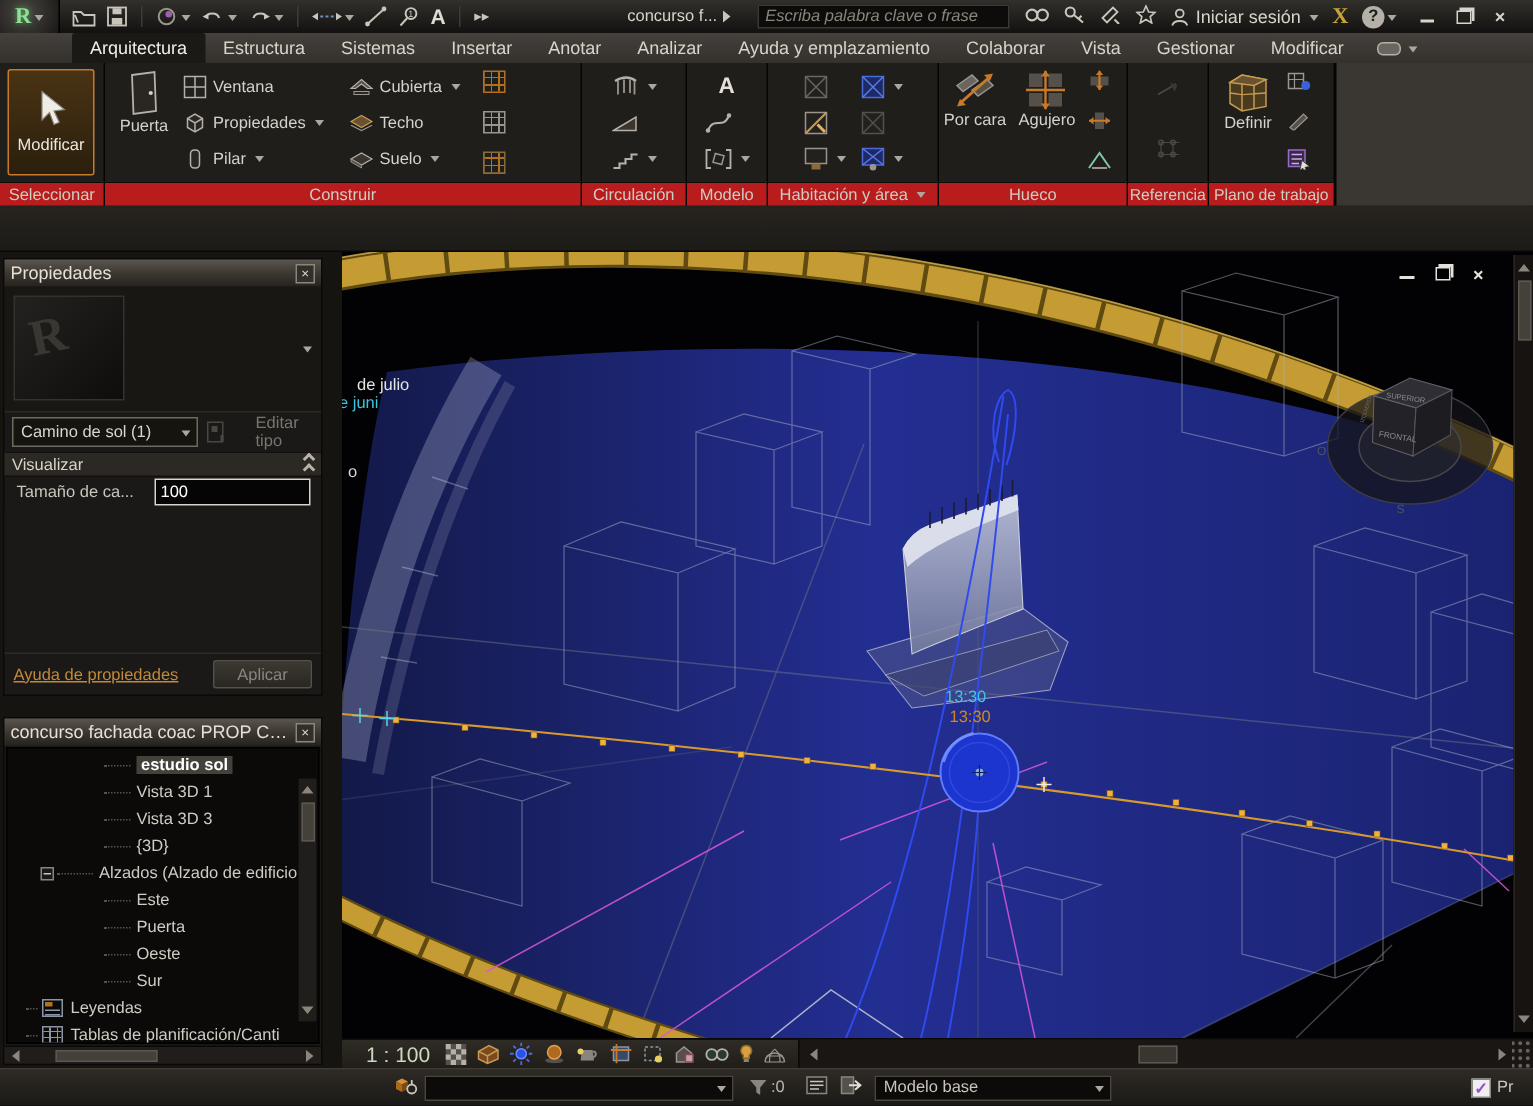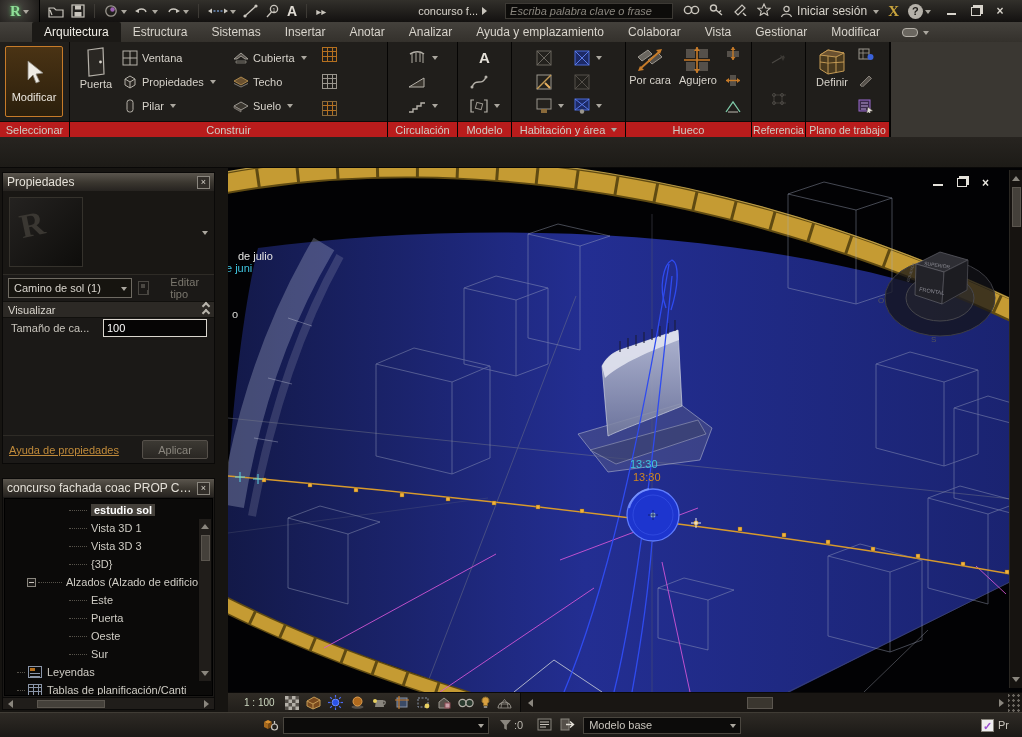--- a/index.html
+++ b/index.html
@@ -21,21 +21,21 @@
   .tb-icons{display:flex;align-items:center;gap:9px;margin-left:10px;color:#c9c5bd}
   .signin{font-size:12px;color:#d8d4cc;display:flex;align-items:center;gap:4px}
   .xlogo{font-family:"Liberation Serif",serif;font-weight:bold;font-size:15px;color:#c9a43c}
   .helpbtn{width:15px;height:15px;border-radius:50%;background:#b5b1a9;color:#1d1b18;font-weight:bold;font-size:11px;display:flex;align-items:center;justify-content:center}
   .winbtns{display:flex;align-items:center;gap:10px;margin-left:14px;padding-right:8px;color:#d8d4cc}
   .wb{width:14px;height:12px;display:flex;align-items:center;justify-content:center;font-size:12px;line-height:1}
   .wb.min::after{content:"";width:9px;height:2px;background:#d8d4cc;margin-top:6px}
   .wb.rest::after{content:"";width:8px;height:7px;border:1px solid #d8d4cc;box-shadow:2px -2px 0 -0px #d8d4cc}
 
   
-  .tabrow{position:absolute;top:22px;left:0;right:0;height:20px;background:linear-gradient(#44413c,#34312c);display:flex;align-items:stretch;padding-left:32px;z-index:25}
+  .tabrow{position:absolute;top:22px;left:0;right:0;height:20px;background:linear-gradient(#44413c,#34312c);display:flex;align-items:stretch;padding-left:48px;z-index:25}
   .tab{padding:3px 12px 2px;font-size:12px;color:#d8d4cc;white-space:nowrap}
   .tab.active{background:#1b1916;color:#f2efe8;border-radius:2px 2px 0 0}
   .tab-collapse{display:flex;align-items:center;gap:3px;margin-left:10px}
   .pill{width:16px;height:9px;border:1px solid #b5b1a9;border-radius:4px;background:#6a665f}
 
   
   .ribbon{position:absolute;top:42px;left:0;right:0;height:95px;background:#201e1b;display:flex;z-index:24}
   .panel{display:flex;flex-direction:column;border-right:1px solid #060504;background:#201e1b}
   .pcontent{flex:1;display:flex;align-items:stretch;padding:2px 3px;gap:3px}
   .plabel{height:16px;font-size:11px;color:#cfccc4;background:#b91c1c;border-top:1px solid #0c0b09;display:flex;align-items:center;justify-content:center;gap:4px;white-space:nowrap;padding:0 3px}
@@ -114,21 +114,21 @@
 
   
   .viewport{position:absolute;left:228px;top:168px;width:794px;height:544px;background:#020203;z-index:10}
   svg.scene{position:absolute;left:0;top:0}
   .vp-controls{position:absolute;top:9px;right:30px;display:flex;gap:11px;z-index:12}
   .vpc{width:13px;height:11px;display:flex;align-items:center;justify-content:center;color:#e8e5df;font-size:12px;line-height:1}
   .vpc.min::after{content:"";width:10px;height:2px;background:#e4e1da;margin-top:5px}
   .vpc.rest::after{content:"";width:8px;height:7px;border:1px solid #e4e1da;box-shadow:2px -2px 0 0 #e4e1da}
   .vp-vscroll{position:absolute;right:0;top:2px;width:13px;height:518px;background:#161310;border-left:1px solid #2a2722;display:flex;flex-direction:column;align-items:center;padding:2px 0;z-index:12}
   .vp-bottom{position:absolute;left:0;bottom:0;right:0;height:20px;background:linear-gradient(#2f2b25,#211e1a);border-top:1px solid #0a0908;display:flex;align-items:center;z-index:13}
-  .scale-lbl{font-size:10px;color:#cdd8c0;padding:0 10px 0 16px;white-space:nowrap}
+  .scale-lbl{font-size:14px;color:#cdd8c0;padding:0 10px 0 16px;white-space:nowrap}
   .vbicons{display:flex;align-items:center;gap:7px}
   .vbicons svg{display:block}
   .vp-hscroll{flex:1;display:flex;align-items:center;height:100%;background:#191613;border-left:1px solid #0a0908;margin-left:8px}
   .vp-hthumb{width:26px;height:12px;background:#3a362f;border:1px solid #5b564f;margin-left:212px}
   .grip{width:14px;height:100%;background:
      radial-gradient(circle,#6a665f 1px,transparent 1.5px) 3px 5px/5px 5px}
 
   
   .statusbar{position:absolute;left:0;bottom:0;right:0;height:25px;background:linear-gradient(#2e2a25,#1b1916);border-top:1px solid #403c35;display:flex;align-items:center;font-size:11px;color:#b9b5ad;overflow:hidden;z-index:40}
   .sb-combo{height:17px;background:#0c0b0a;border:1px solid #4a463f;display:flex;align-items:center;color:#c9c5bd;padding-left:5px}

